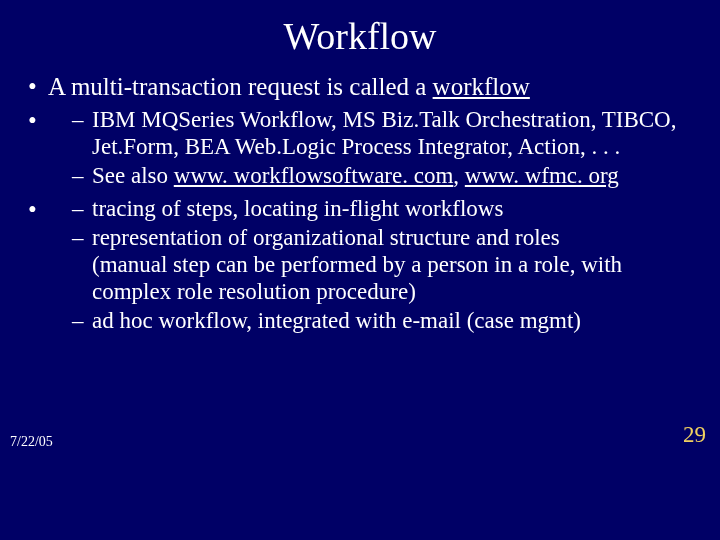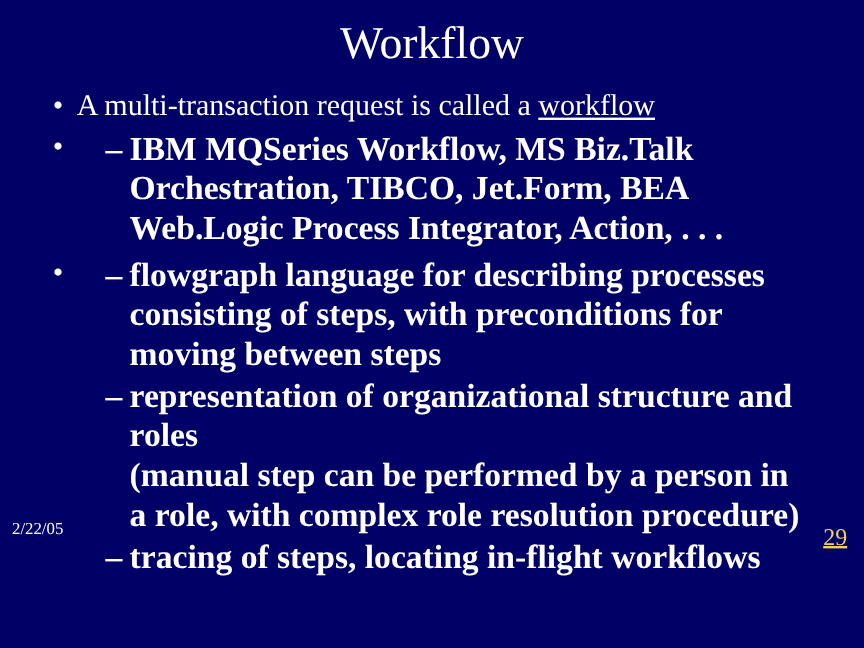--- a/index.html
+++ b/index.html
@@ -20,21 +20,21 @@
     position: relative;
   }
   .title {
     text-align: center;
     font-size: 38px;
     font-weight: normal;
     margin: 4px 0 14px 0;
   }
   ul.top {
     list-style: none;
-    margin: 16px;
+    margin: 0;
     padding: 0 10px 0 6px;
   }
   ul.top > li {
     position: relative;
     padding-left: 26px;
     font-size: 25px;
     line-height: 1.18;
     margin-bottom: 2px;
   }
   ul.top > li::before {
@@ -45,73 +45,74 @@
     font-size: 25px;
   }
   ul.sub {
     list-style: none;
     margin: 4px 0 6px 0;
     padding: 0 0 0 24px;
   }
   ul.sub > li {
     position: relative;
     padding-left: 20px;
-    font-size: 28px;
+    font-size: 23px;
     line-height: 1.18;
     margin-bottom: 2px;
-    font-weight: bold;
   }
   ul.sub > li::before {
     content: "–";
     position: absolute;
     left: 0;
     top: 0;
   }
   .u { text-decoration: underline; }
   .footer-left {
     position: absolute;
     left: 10px;
     bottom: 10px;
     font-size: 14px;
   }
   .footer-right {
     position: absolute;
     right: 14px;
-    bottom: 0;
-    font-size: 20px;
+    bottom: 12px;
+    font-size: 23px;
     color: #f0d060;
-    text-decoration: underline;
   }
 </style>
 </head>
 <body>
 
 <div class="slide">
 
   <div class="title">Workflow</div>
 
   <ul class="top">
 
     <li>
       <span>A multi-transaction request is called a </span><span class="u">workflow</span>
     </li>
 
     <li>
       <ul class="sub">
         <li>IBM MQSeries Workflow, MS Biz.Talk Orchestration, TIBCO, Jet.Form, BEA Web.Logic Process Integrator, Action, . . .</li>
+        <li>
+          <span>See also </span><span class="u">www. workflowsoftware. com</span><span>, </span><span class="u">www. wfmc. org</span>
+        </li>
       </ul>
     </li>
 
     <li>
       <ul class="sub">
-        <li>flowgraph language for describing processes consisting of steps, with preconditions for moving between steps</li>
+        <li>tracing of steps, locating in-flight workflows</li>
         <li style="white-space: pre-line;">representation of organizational structure and roles
 (manual step can be performed by a person in a role, with complex role resolution procedure)</li>
-        <li>tracing of steps, locating in-flight workflows</li>
+        <li>ad hoc workflow, integrated with e-mail (case mgmt)</li>
       </ul>
     </li>
 
   </ul>
 
-  <div class="footer-left">2/22/05</div>
+  <div class="footer-left">7/22/05</div>
   <div class="footer-right">29</div>
 
 </div>
 
 </body></html>

